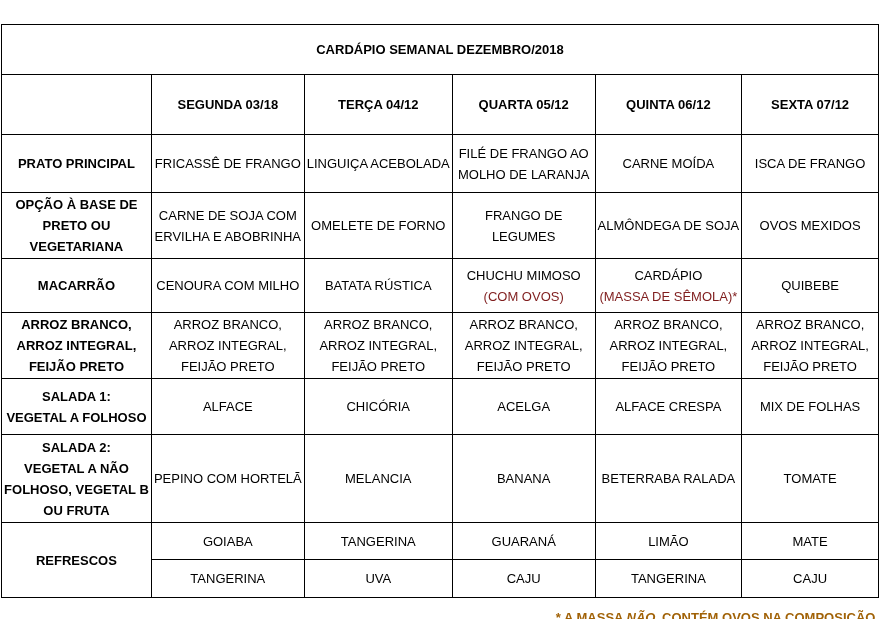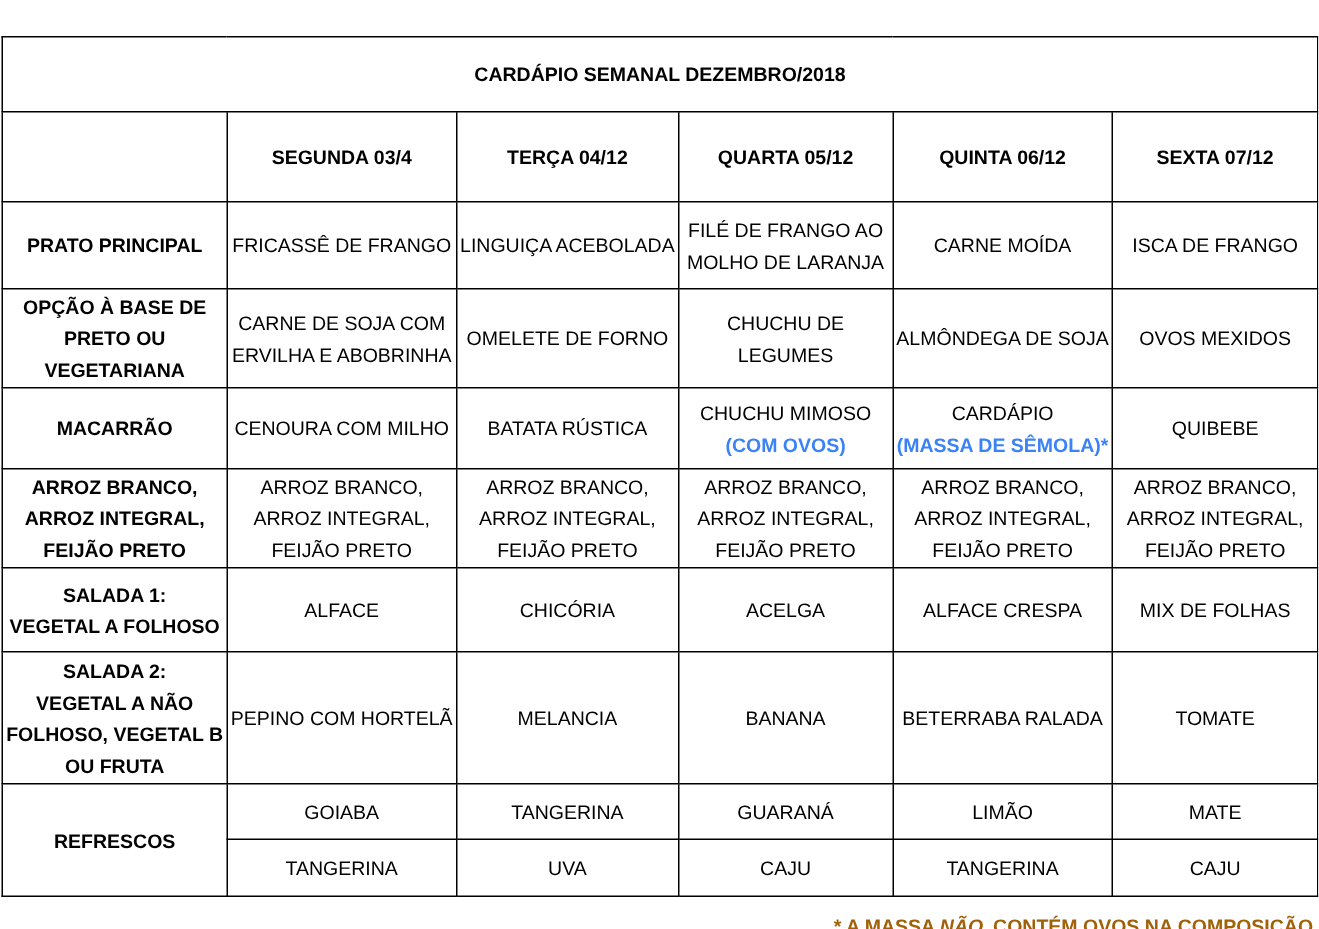--- a/index.html
+++ b/index.html
@@ -40,21 +40,21 @@
   .title-cell {
     font-weight: bold;
     height: 47px;
   }
   tr[data-row-id="header"] td {
     height: 57px;
     font-weight: bold;
   }
   .label-cell { font-weight: bold; }
   .cell-line { white-space: nowrap; }
-  .red { color: #3b82f6; font-weight: bold; }
+  .red { color: #7f1d1d; font-weight: normal; }
   
   tr[data-row-id="prato-principal"]        { height: 58px; }
   tr[data-row-id="opcao-ovos-vegetariana"] { height: 65px; }
   tr[data-row-id="guarnicao"]              { height: 54px; }
   tr[data-row-id="arroz-feijao"]           { height: 63px; }
   tr[data-row-id="salada-1"]               { height: 56px; }
   tr[data-row-id="salada-2"]               { height: 88px; }
   tr[data-row-id="refrescos-1"]            { height: 37px; }
   tr[data-row-id="refrescos-2"]            { height: 38px; }
 
@@ -93,21 +93,21 @@
         <col>
         <col>
         <col>
     </colgroup>
     <tbody>
       <tr>
         <td colspan="6" class="title-cell">CARDÁPIO SEMANAL DEZEMBRO/2018</td>
       </tr>
       <tr data-row-id="header">
         <td></td>
-        <td>SEGUNDA 03/4</td>
+        <td>SEGUNDA 03/18</td>
         <td>TERÇA 04/12</td>
         <td>QUARTA 05/12</td>
         <td>QUINTA 06/12</td>
         <td>SEXTA 07/12</td>
       </tr>
 
     <tr data-row-id="prato-principal">
           <td class="label-cell">
             <div class="cell-line">PRATO PRINCIPAL</div>
           </td>
@@ -135,21 +135,21 @@
             <div class="cell-line">VEGETARIANA</div>
           </td>
           <td>
             <div class="cell-line">CARNE DE SOJA COM</div>
             <div class="cell-line">ERVILHA E ABOBRINHA</div>
           </td>
           <td>
             <div class="cell-line">OMELETE DE FORNO</div>
           </td>
           <td>
-            <div class="cell-line">CHUCHU DE</div>
+            <div class="cell-line">FRANGO DE</div>
             <div class="cell-line">LEGUMES</div>
           </td>
           <td>
             <div class="cell-line">ALMÔNDEGA DE SOJA</div>
           </td>
           <td>
             <div class="cell-line">OVOS MEXIDOS</div>
           </td>
         </tr>
         <tr data-row-id="guarnicao">

